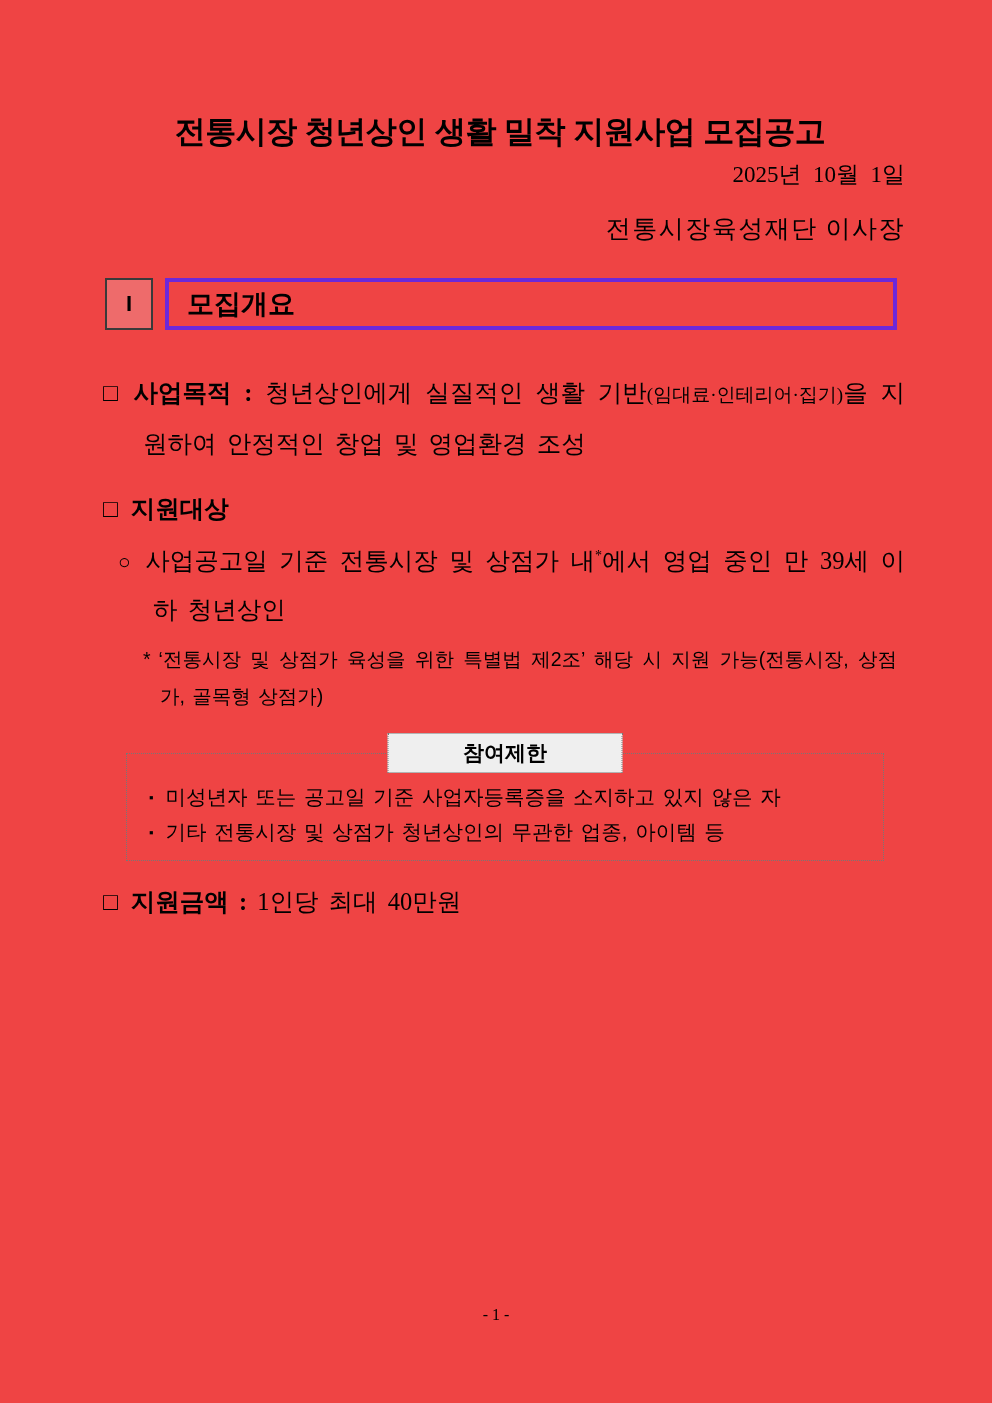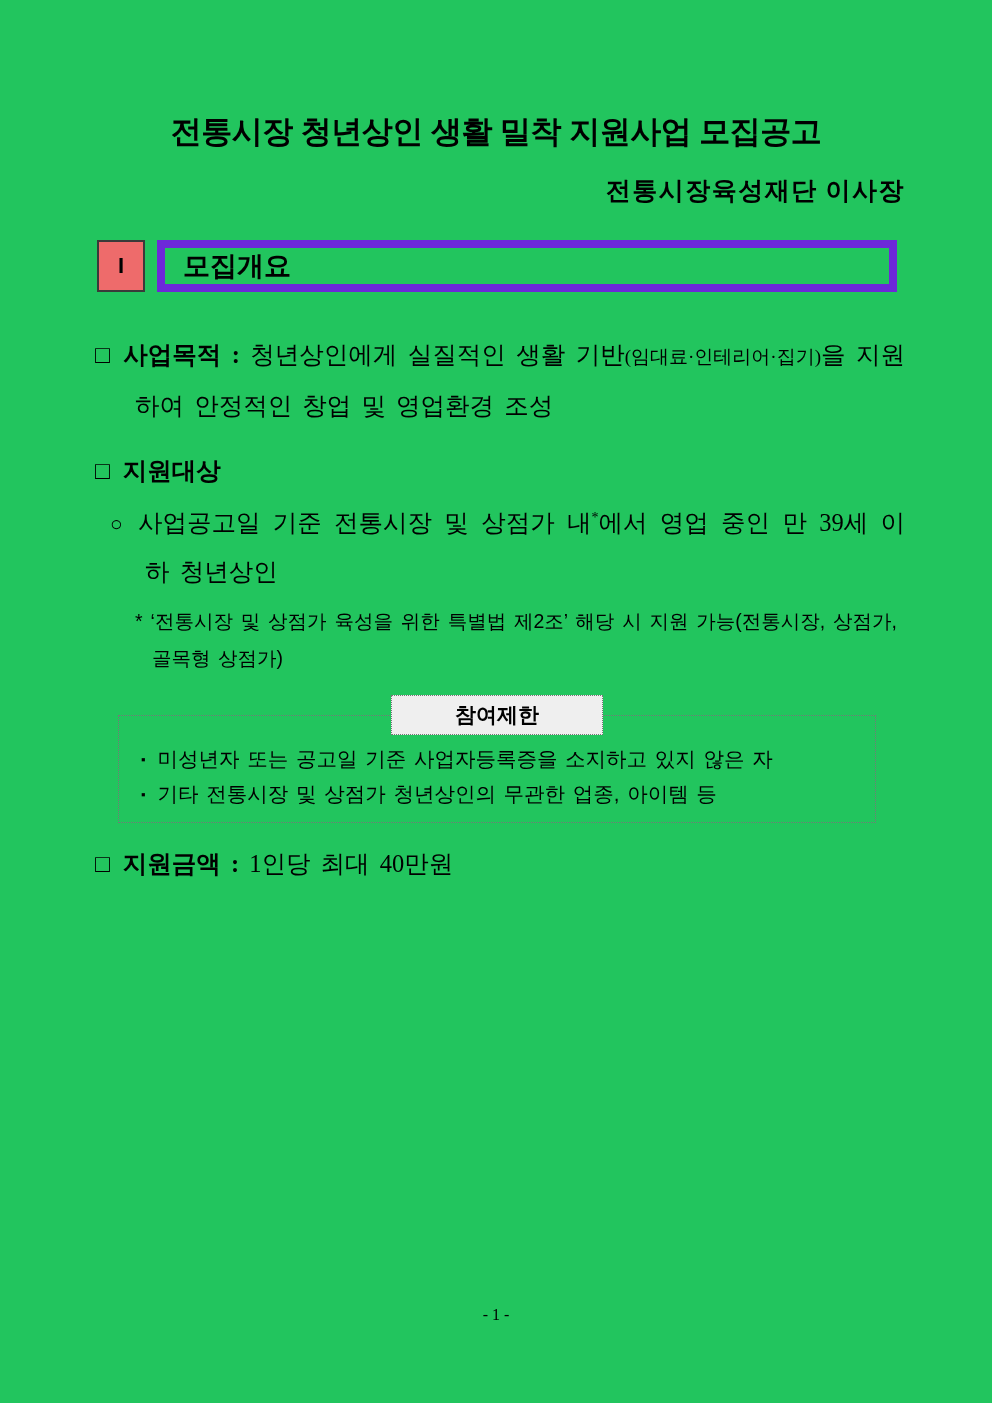--- a/index.html
+++ b/index.html
@@ -7,24 +7,25 @@
     --badge-border:#3a3a3a;
     --rtitle-bg:#efefef;
     --dotted:#777777;
   }
   *{box-sizing:border-box;}
   html,body{margin:0;padding:0;background:#ffffff;}
   .page{
     position:relative;
     width:992px;height:1403px;
     margin:0 auto;
-    background:#22c55e;
+    background:#ef4444;
     color:#000;
     font-family:"Liberation Serif","DejaVu Serif",serif;
     overflow:hidden;
+    padding-left:8px;
   }
   .title{
     margin:0;
     padding-top:112px;
     text-align:center;
     font-family:"Liberation Sans","DejaVu Sans",sans-serif;
     font-weight:bold;
     font-size:31px;
     line-height:40px;
     letter-spacing:-0.5px;
@@ -41,21 +42,21 @@
   .date{
     margin:8px 87px 0 0;
     text-align:right;
     font-size:23px;
     line-height:30px;
     white-space:pre;
   }
   .signer{
     margin:22px 87px 0 0;
     text-align:right;
-    font-weight:bold;
+    font-weight:normal;
     font-size:25px;
     line-height:34px;
     letter-spacing:1.5px;
   }
   .section-header{
     margin:32px 95px 0 97px;
     display:flex;
     align-items:stretch;
     height:52px;
   }
@@ -64,21 +65,21 @@
     background:var(--badge-bg);
     border:2px solid var(--badge-border);
     display:flex;align-items:center;justify-content:center;
     font-family:"Liberation Sans","DejaVu Sans",sans-serif;
     font-weight:bold;
     font-size:22px;
   }
   .sec-box{
     flex:1;
     margin-left:12px;
-    border:8px solid #6d28d9;
+    border:4px solid #6d28d9;
     display:flex;align-items:center;
     padding-left:18px;
     font-family:"Liberation Sans","DejaVu Sans",sans-serif;
     font-weight:bold;
     font-size:27px;
   }
   .item{
     margin:0 87px 0 95px;
     font-size:24.5px;
     line-height:49px;
@@ -117,21 +118,21 @@
     position:relative;
     margin:38px 0 0 118px;
     width:758px;
     border:1px dotted var(--dotted);
     padding:26px 16px 10px 16px;
   }
   .rtitle{
     position:absolute;
     top:-21px;left:50%;
     transform:translateX(-50%);
-    width:212px;height:40px;
+    width:235px;height:40px;
     background:var(--rtitle-bg);
     border:1px dotted var(--dotted);
     display:flex;align-items:center;justify-content:center;
     font-family:Liberation Mono, monospace;
     font-weight:bold;
     font-size:21px;
   }
   .rline{
     font-family:"Liberation Sans","DejaVu Sans",sans-serif;
     font-size:20.5px;
@@ -149,20 +150,21 @@
   }
 </style>
 </head>
 <body>
 
 <div class="page">
 
   <h1 class="title">전통시장 청년상인 생활 밀착 지원사업 모집공고</h1>
 
 
+  <div class="date">2025년  10월  1일</div>
 
   <div class="signer">전통시장육성재단 이사장</div>
 
   <div class="section-header">
     <div class="badge">I</div>
     <div class="sec-box">
       <span>모집개요</span>
     </div>
   </div>
 

